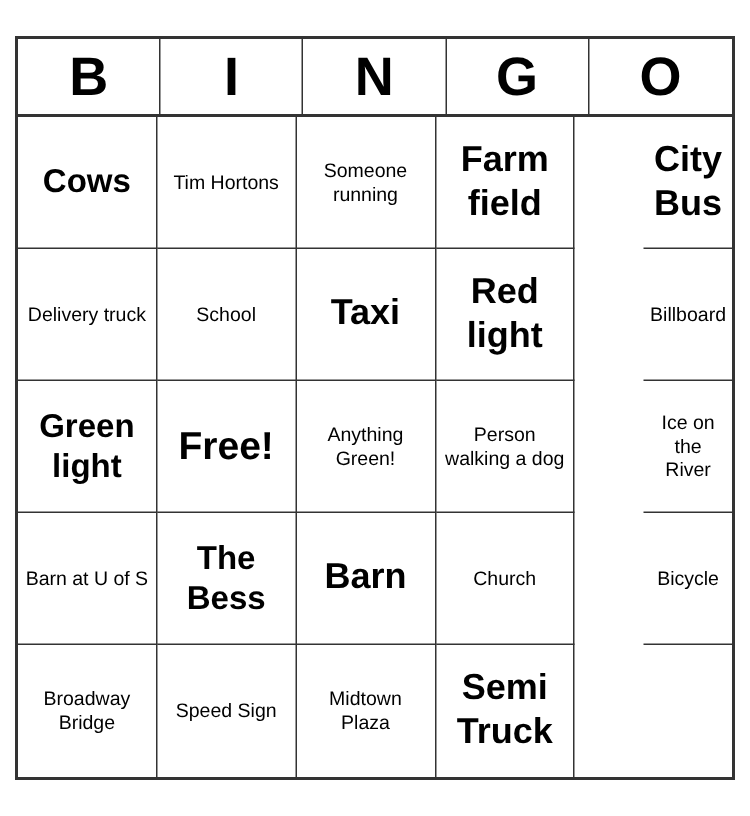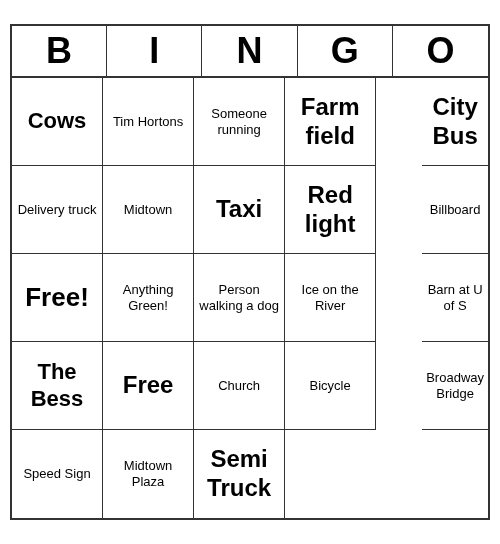--- a/index.html
+++ b/index.html
@@ -80,31 +80,32 @@
       <div class="bingo-header-cell">G</div>
       <div class="bingo-header-cell">O</div>
     </div>
   <div class="bingo-grid">
   <div class="bingo-cell large-text">Cows</div>
       <div class="bingo-cell">Tim Hortons</div>
       <div class="bingo-cell">Someone running</div>
       <div class="bingo-cell xlarge-text">Farm field</div>
       <div class="bingo-cell xlarge-text">City Bus</div>
       <div class="bingo-cell">Delivery truck</div>
-      <div class="bingo-cell">Midtown</div>
+      <div class="bingo-cell">School</div>
       <div class="bingo-cell xlarge-text">Taxi</div>
       <div class="bingo-cell xlarge-text">Red light</div>
       <div class="bingo-cell">Billboard</div>
+      <div class="bingo-cell large-text">Green light</div>
       <div class="bingo-cell free">Free!</div>
       <div class="bingo-cell">Anything Green!</div>
       <div class="bingo-cell">Person walking a dog</div>
       <div class="bingo-cell">Ice on the River</div>
       <div class="bingo-cell">Barn at U of S</div>
       <div class="bingo-cell large-text">The Bess</div>
-      <div class="bingo-cell xlarge-text">Free</div>
+      <div class="bingo-cell xlarge-text">Barn</div>
       <div class="bingo-cell">Church</div>
       <div class="bingo-cell">Bicycle</div>
       <div class="bingo-cell">Broadway Bridge</div>
       <div class="bingo-cell">Speed Sign</div>
       <div class="bingo-cell">Midtown Plaza</div>
       <div class="bingo-cell xlarge-text">Semi Truck</div>
     </div>
 </div>
 
 </body></html>

